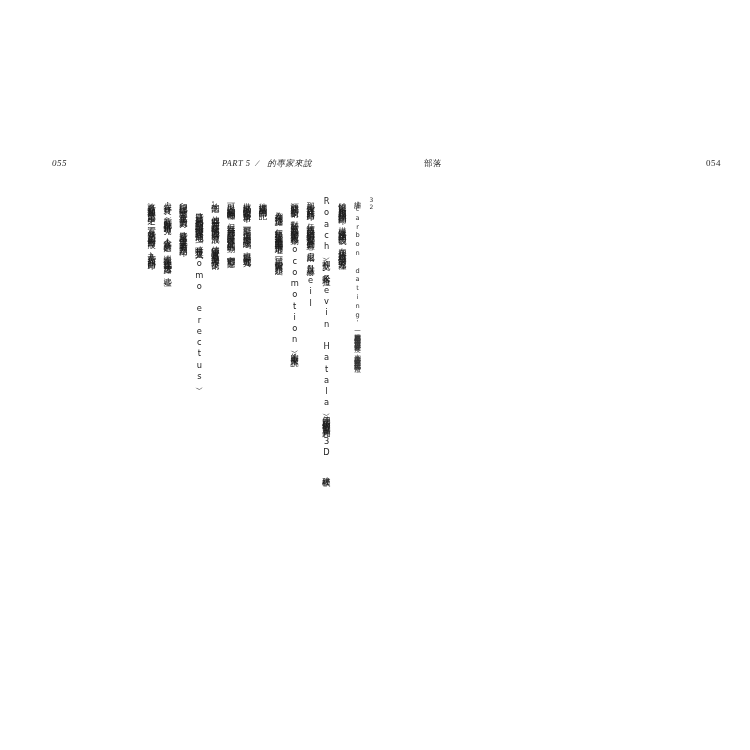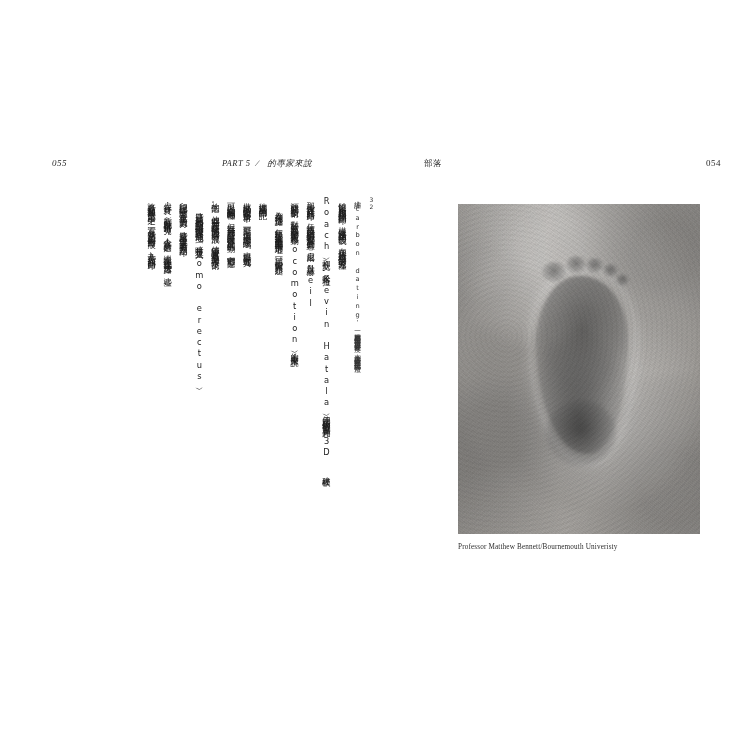--- a/index.html
+++ b/index.html
@@ -211,31 +211,14 @@
       <div class="vcol indent">為探究這個謎，年輕科學家蜂擁來到圖爾卡納遺址。試用一些振興人類起</div>
       <div class="vcol">源研究的新技術。對於研究人類解剖學和人類移動（locomotion）的專家來說，</div>
       <div class="vcol">那些保存良好的蹄印，任何微小的結構細節都有深刻的含意。尼爾‧羅赫（Neil</div>
       <div class="vcol">Roach）和凱文‧哈塔拉（Kevin Hatala）使用精確的數位測量工具和 3D 建模軟</div>
       <div class="vcol">體比對來自相同蹄體的蹄印，模擬連接蹄印的步伐。在採用行為科學的研究途徑</div>
       <div class="vcol footnote">編註：carbon dating，一種利用有機體內碳十四放射性衰變程度，來測定含碳物質死亡年代的科學方法。</div>
       <div class="vcol footnote-num">32</div>
     </div>
   </div>
 
-  <div class="right-page">
-    <div class="photo">
-      <div class="layer-base"></div>
-      <div class="blotch"></div>
-      <div class="print-rim"></div>
-      <div class="print-sole"></div>
-      <div class="print-heel"></div>
-      <div class="toe" style="left:84px; top:58px; width:24px; height:20px;"></div>
-      <div class="toe" style="left:108px; top:52px; width:20px; height:17px;"></div>
-      <div class="toe" style="left:128px; top:54px; width:17px; height:15px;"></div>
-      <div class="toe" style="left:145px; top:60px; width:15px; height:13px;"></div>
-      <div class="toe" style="left:158px; top:70px; width:13px; height:12px;"></div>
-      <div class="grain"></div>
-      <div class="vignette"></div>
-    </div>
-    <div class="photo-caption">Professor Matthew Bennett/Bournemouth Univeristy</div>
-  </div>
 
 </div>
 
 </body></html>

